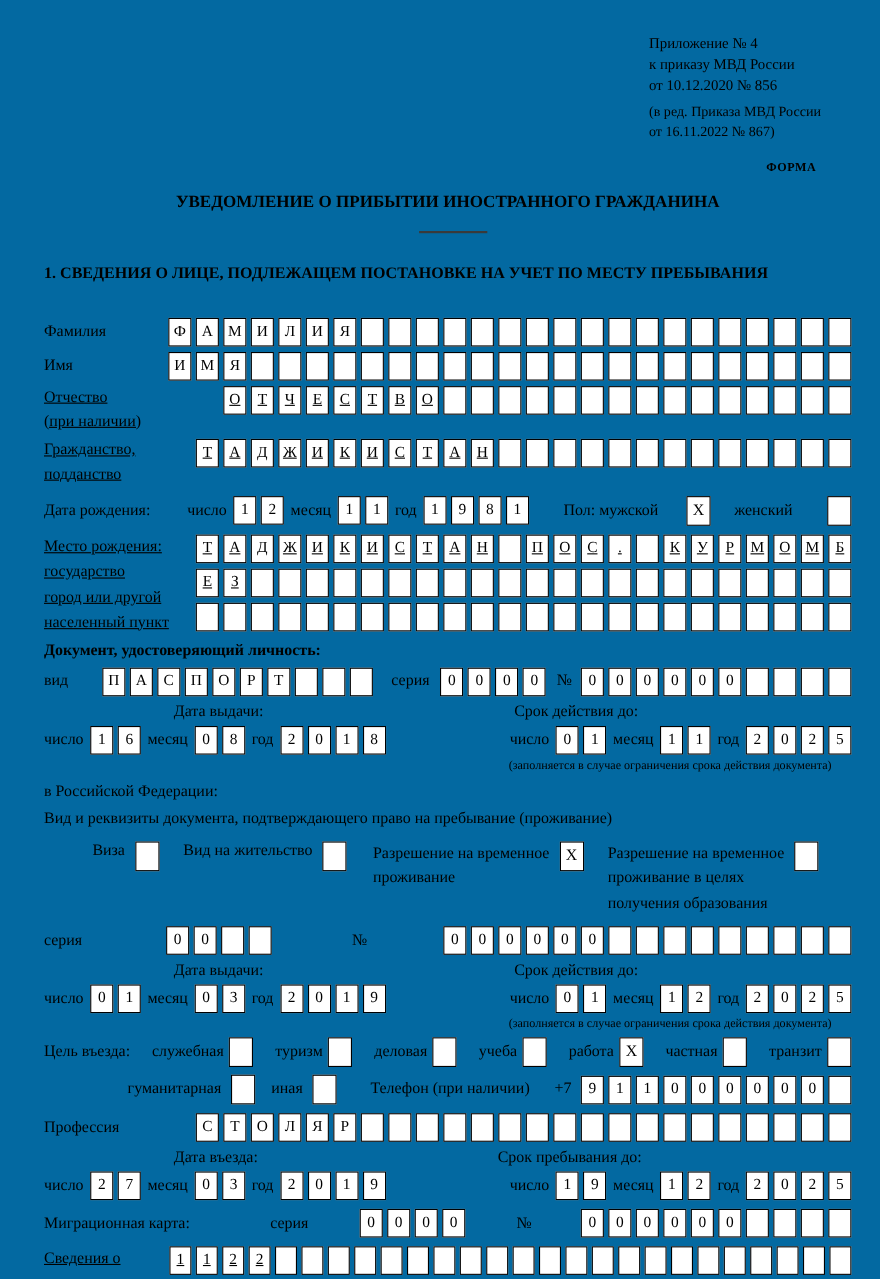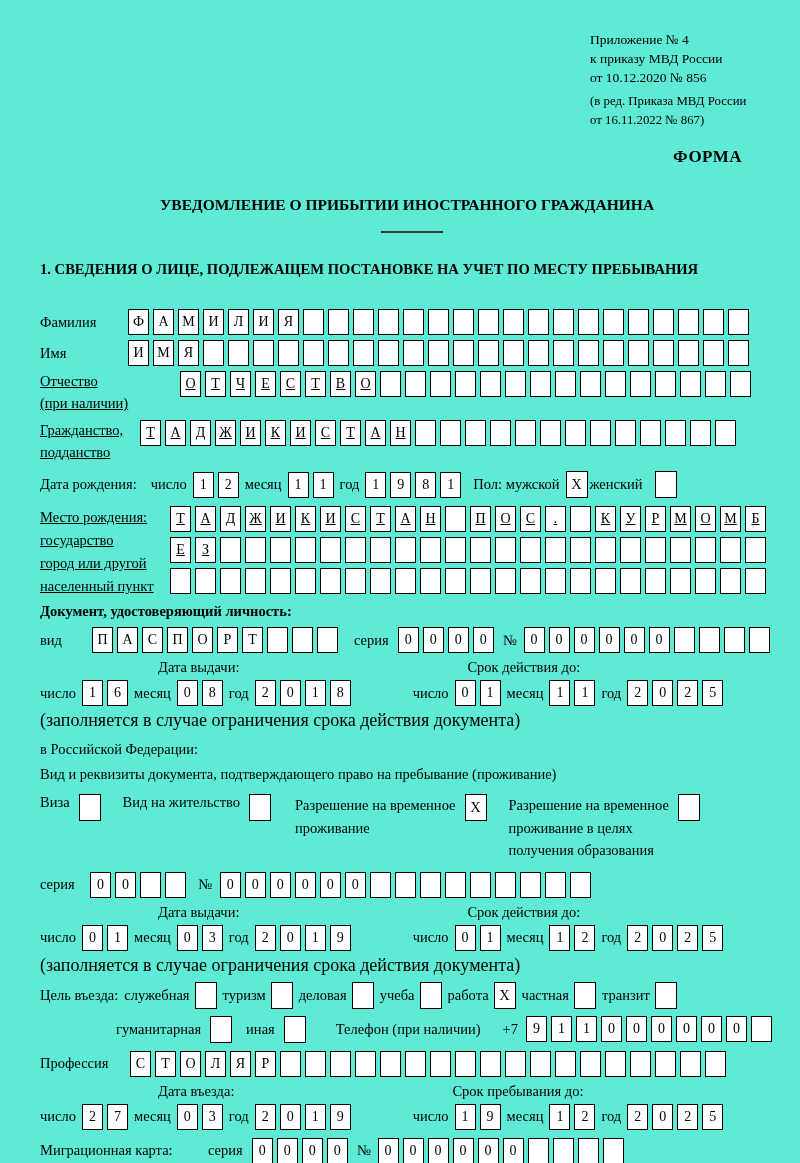--- a/index.html
+++ b/index.html
@@ -1,45 +1,45 @@
 <!DOCTYPE html>
 <html><head>
 <meta charset="utf-8">
 <style>
   html,body{margin:0;padding:0;background:#fff;}
   .page{
     width:800px;height:1163px;box-sizing:border-box;
-    padding:30px 26px 0 40px;overflow:hidden;background:#5eead4;color:#000;
+    padding:30px 26px 0 40px;overflow:hidden;background:#0369a1;color:#000;
     font-family:"Liberation Serif","DejaVu Serif",serif;font-size:14.5px;
   }
   .hdr-block{margin-left:550px;font-size:13.5px;line-height:1.42;}
   .hdr-amend{margin-top:5px;font-size:12.8px;line-height:1.42;}
-  .forma{margin-top:16px;font-weight:bold;font-size:17px;text-align:right;padding-right:32px;letter-spacing:.5px;}
-  .title{margin-top:24px;text-align:center;font-weight:bold;font-size:15.5px;line-height:1.5;}
+  .forma{margin-top:16px;font-weight:bold;font-size:11px;text-align:right;padding-right:32px;letter-spacing:.5px;}
+  .title{margin-top:12px;text-align:center;font-weight:bold;font-size:15.5px;line-height:1.5;}
   .blank-line{display:inline-block;width:62px;border-bottom:2px solid #3a3a3a;height:.9em;margin-left:10px;vertical-align:baseline;}
   .sec-title{margin-top:22px;margin-bottom:31px;font-weight:bold;font-size:14.6px;}
-  .row{display:flex;align-items:center;margin-bottom:5px;}
+  .row{display:flex;align-items:center;margin-bottom:5px;justify-content:space-between;}
   .row.top{align-items:flex-start;text-decoration:underline;}
   .lbl{flex:none;}
   .cells{display:flex;gap:4px;flex:none;}
   .cell{
     width:21px;height:26px;flex:none;box-sizing:border-box;border:1.8px solid #000;
     display:inline-flex;align-items:center;justify-content:center;font-size:14px;background:#fff;
   }
   .small .cell{width:20px;}
   .checkbox{
     width:22px;height:27px;flex:none;box-sizing:border-box;border:1.8px solid #000;
     display:inline-flex;align-items:center;justify-content:center;font-size:14.5px;background:#fff;
   }
   .dgroup{display:flex;align-items:center;gap:6px;flex:none;}
   .center-bold{text-align:left;font-weight:bold;margin:4px 0 7px 0;}
-  .note-right{font-size:18px;margin:-1px 18px 6px 0;}
+  .note-right{text-align:right;font-size:11px;margin:-1px 18px 6px 0;}
   .hdr-two{display:flex;margin:6px 0 4px 0;}
   .opts-row{display:flex;align-items:flex-start;margin:8px 0 10px 0;}
-  .opt{display:flex;align-items:flex-start;gap:9px;}
+  .opt{display:flex;align-items:flex-start;gap:9px;margin-left:44px;}
   .opt-lbl{text-align:left;line-height:1.55;}
   .pair{display:flex;align-items:center;gap:5px;}
   .two-line{line-height:1.5;}
 </style>
 </head>
 <body>
 
 <div class="page">
 
   <div class="hdr-block">

